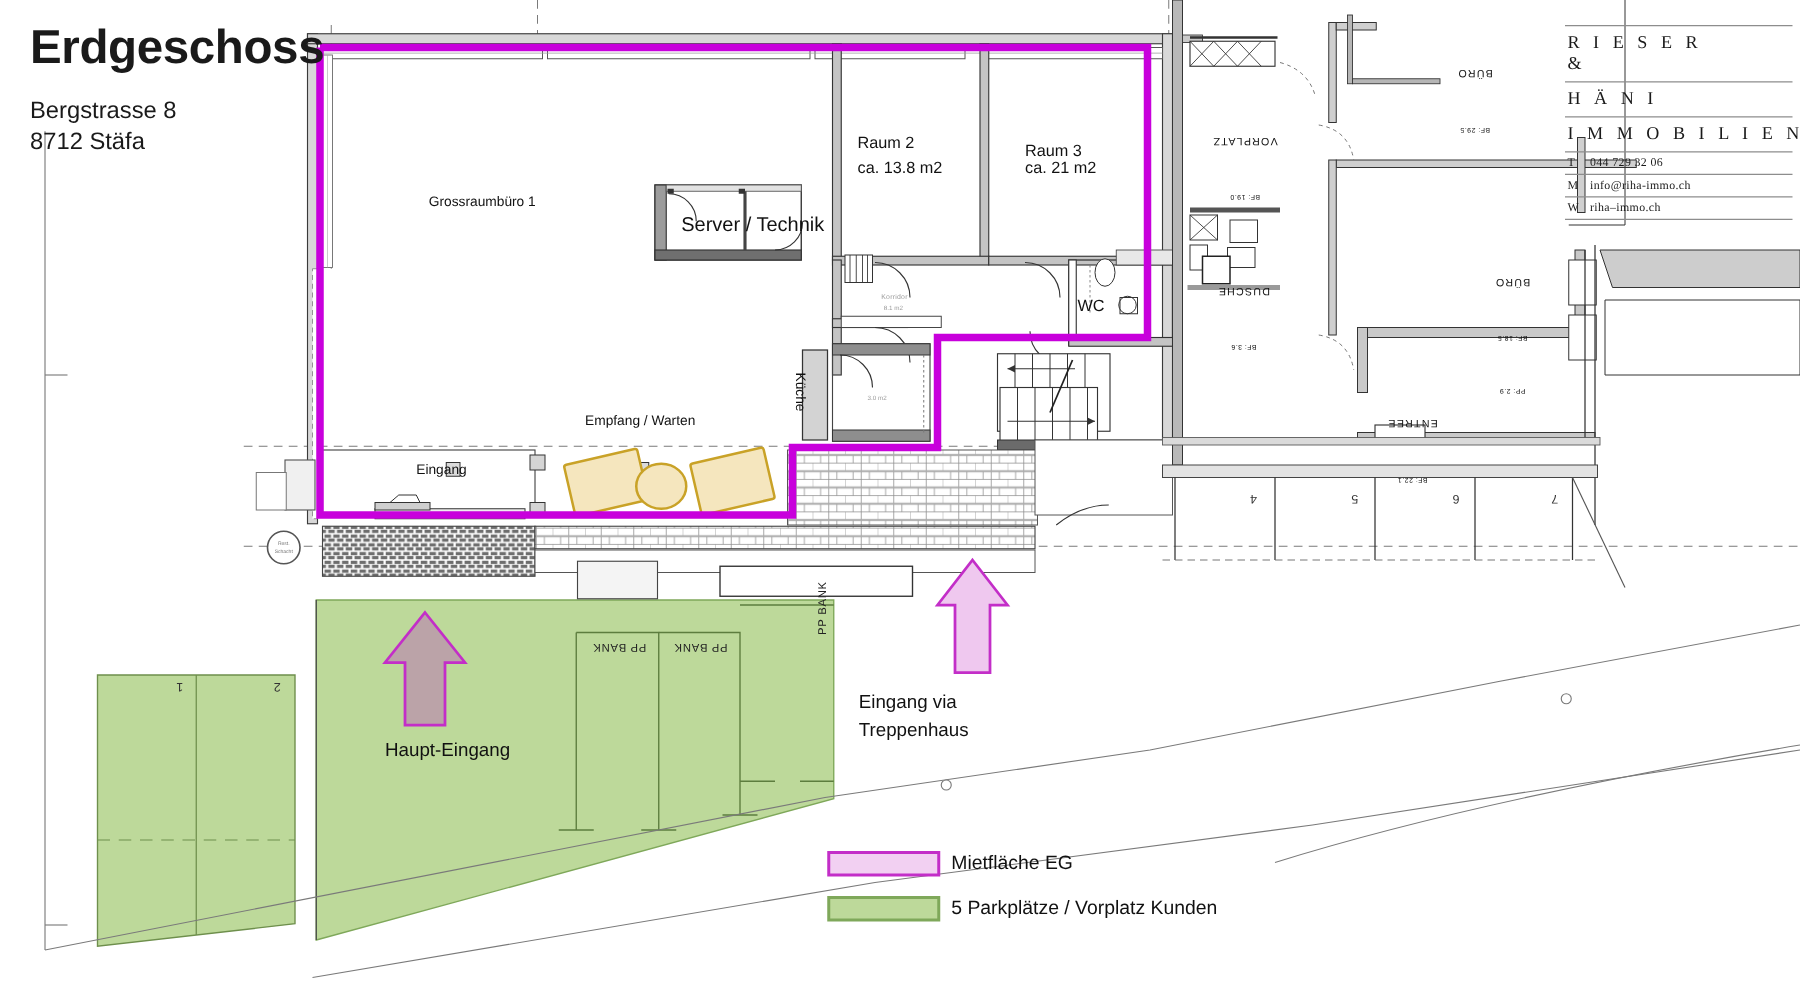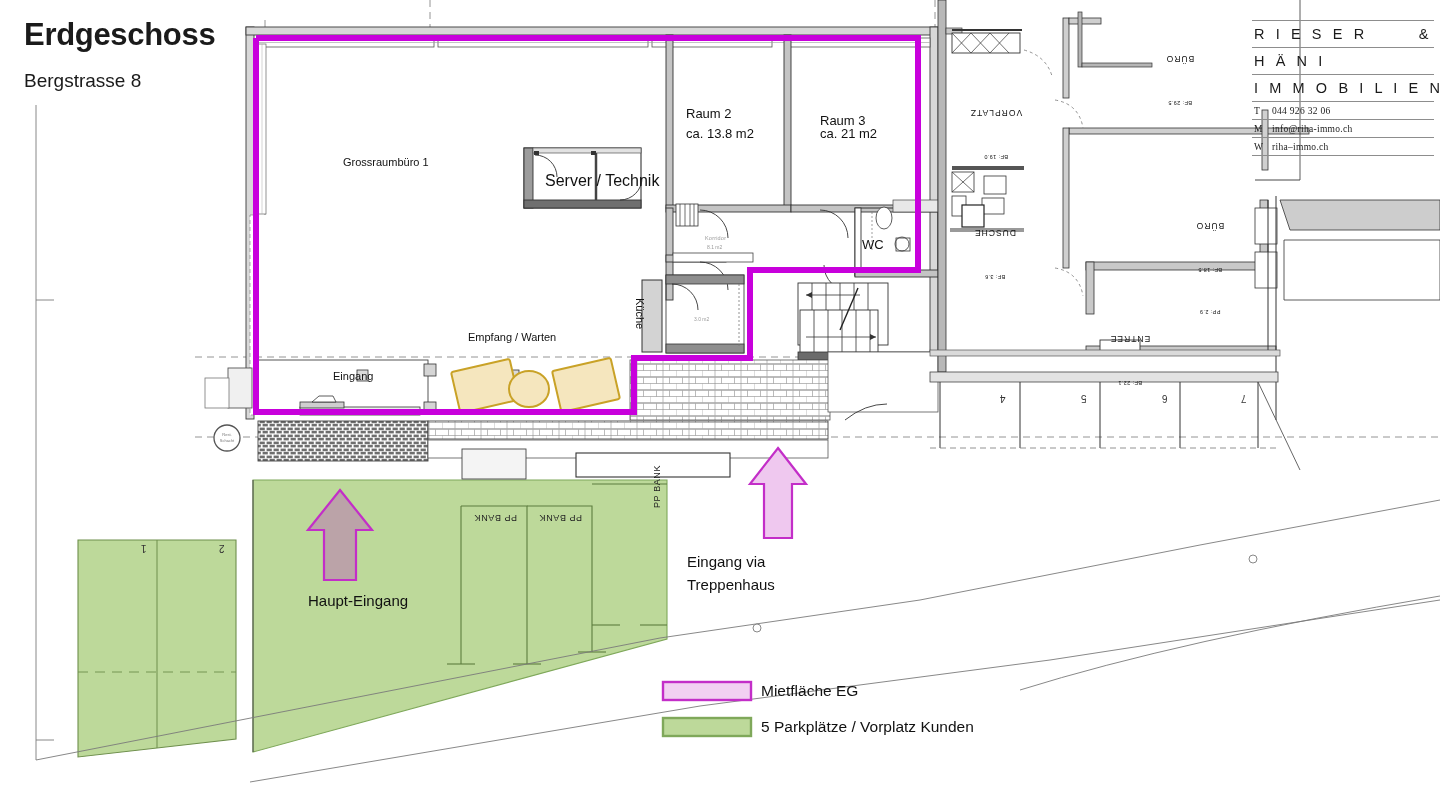--- a/index.html
+++ b/index.html
@@ -5,28 +5,28 @@
   html,body{margin:0;padding:0;background:#ffffff;}
   body{
     width:1440px;height:788px;position:relative;overflow:hidden;
     font-family:"Liberation Sans", sans-serif;color:#1a1a1a;
   }
   .plan-root{position:absolute;left:0;top:0;width:1440px;height:788px;}
   svg.plan{position:absolute;left:0;top:0;width:1440px;height:788px;}
 
   
   .title-block{position:absolute;left:24px;top:18px;width:300px;}
-  .floor-title{font-size:31px;font-weight:bold;letter-spacing:-0.3px;line-height:1.1;margin:0 0 16px 0;}
+  .floor-title{font-size:38px;font-weight:bold;letter-spacing:-0.3px;line-height:1.1;margin:0 0 16px 0;}
   .addr-line{font-size:19px;line-height:1.35;font-weight:400;}
 
   
   .logo-block{position:absolute;left:1252px;top:20px;width:182px;}
   .logo-rule{height:1px;background:#8d8d8d;width:100%;}
-  .logo-name{font-family:Liberation Sans, sans-serif;font-size:14.5px;letter-spacing:3.6px;
-             padding:5px 2px 5px 2px;white-space:nowrap;display:flex;justify-content:space-between;}
+  .logo-name{font-family:Liberation Serif, serif;font-size:14.5px;letter-spacing:3.6px;
+             padding:5px 2px 5px 2px;white-space:nowrap;display:flex;justify-content:space-between;flex-direction:column;}
   .logo-name span{display:inline-block;}
   .logo-contact{font-family:"Liberation Serif", serif;font-size:9.5px;display:flex;padding:4px 2px 3px 2px;}
   .logo-contact .k{width:18px;letter-spacing:.5px;}
   .logo-contact .v{letter-spacing:.3px;}
 
   
   .lbl{position:absolute;font-family:"Liberation Sans", sans-serif;color:#111;white-space:pre;}
   .lbl-room{font-size:11px;}
   .lbl-room2{font-size:13px;line-height:1.35;text-align:right;}
   .lbl-small{font-size:5.5px;color:#9a9a9a;letter-spacing:.2px;}
@@ -277,40 +277,41 @@
 
     <g>
       <rect x="663" y="682" width="88" height="18" fill="#F2D0F2" stroke="#C32EC8" stroke-width="2.4"></rect>
       <rect x="663" y="718" width="88" height="18" fill="#BDD99A" stroke="#7FA85A" stroke-width="2.4"></rect>
     </g>
   </svg>
 
   <div class="title-block">
     <div class="floor-title">Erdgeschoss</div>
     <div class="addr-line">Bergstrasse 8</div>
+    <div class="addr-line">8712 Stäfa</div>
   </div>
 
   <div class="logo-block">
     <div class="logo-rule"></div>
     <div class="logo-name">
       <span>R I E S E R</span>
       <span>&amp;</span>
     </div>
     <div class="logo-rule"></div>
     <div class="logo-name">
       <span>H Ä N I</span>
     </div>
     <div class="logo-rule"></div>
     <div class="logo-name">
       <span>I M M O B I L I E N</span>
     </div>
     <div class="logo-rule"></div>
     <div class="logo-contact">
       <span class="k">T</span>
-      <span class="v">044 926 32 06</span>
+      <span class="v">044 729 32 06</span>
     </div>
     <div class="logo-rule"></div>
     <div class="logo-contact">
       <span class="k">M</span>
       <span class="v">info@riha-immo.ch</span>
     </div>
     <div class="logo-rule"></div>
     <div class="logo-contact">
       <span class="k">W</span>
       <span class="v">riha–immo.ch</span>

